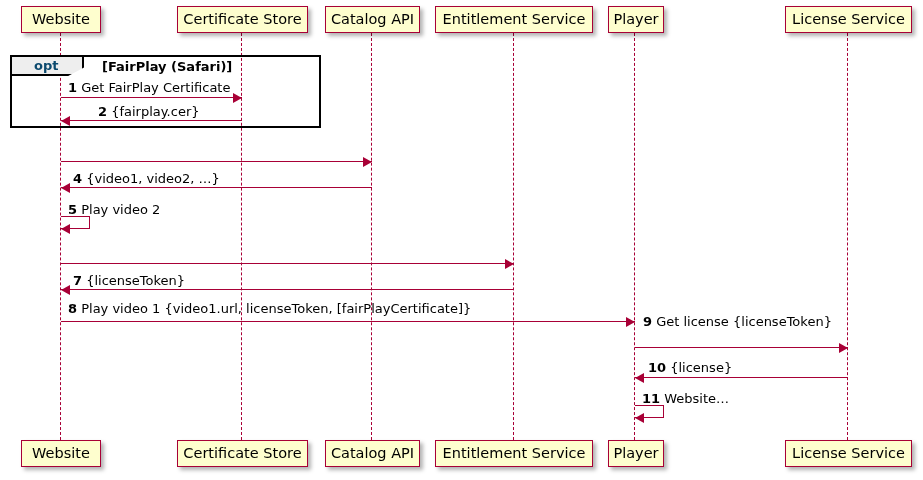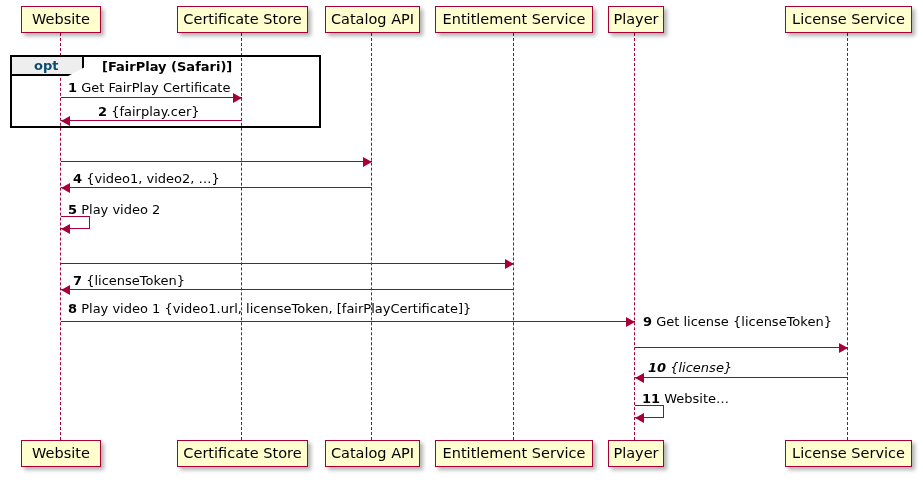--- a/index.html
+++ b/index.html
@@ -135,21 +135,21 @@
       <div class="arrowhead arrow-left" style="top: 285px; left: 61px;"></div>
       <div class="msglabel" style="left: 73px; top: 273px; text-align: center;"><b>7</b><span> {licenseToken}</span></div>
       <div class="msgline" style="left: 61px; top: 321px; width: 574px;"></div>
       <div class="arrowhead arrow-right" style="top: 317px; left: 626px;"></div>
       <div class="msglabel" style="left: 68px; top: 301px;"><b>8</b><span> Play video 1 {video1.url, licenseToken, [fairPlayCertificate]}</span></div>
       <div class="msgline" style="left: 635px; top: 347px; width: 213px;"></div>
       <div class="arrowhead arrow-right" style="top: 343px; left: 839px;"></div>
       <div class="msglabel" style="left: 643px; top: 314px;"><b>9</b><span> Get license {licenseToken}</span></div>
       <div class="msgline" style="left: 635px; top: 377px; width: 213px;"></div>
       <div class="arrowhead arrow-left" style="top: 373px; left: 635px;"></div>
-      <div class="msglabel" style="left: 648px; top: 360px; font-style: italic;"><b>10</b><span> {license}</span></div>
+      <div class="msglabel" style="left: 648px; top: 360px;"><b>10</b><span> {license}</span></div>
       <div class="selfloop" style="left: 635px; top: 405px; width: 29px; height: 13px;"></div>
       <div class="arrowhead arrow-left" style="left: 635px; top: 413px;"></div>
       <div class="msglabel" style="left: 642px; top: 391px;"><b>11</b><span> Website…</span></div>
     </div>
   <div class="layer" id="participants-layer">
       <div class="participant" style="left: 21px; top: 6px; width: 80px;">Website</div>
       <div class="participant" style="left: 21px; top: 440px; width: 80px;">Website</div>
       <div class="participant" style="left: 177px; top: 6px; width: 131px;">Certificate Store</div>
       <div class="participant" style="left: 177px; top: 440px; width: 131px;">Certificate Store</div>
       <div class="participant" style="left: 325px; top: 6px; width: 95px;">Catalog API</div>

